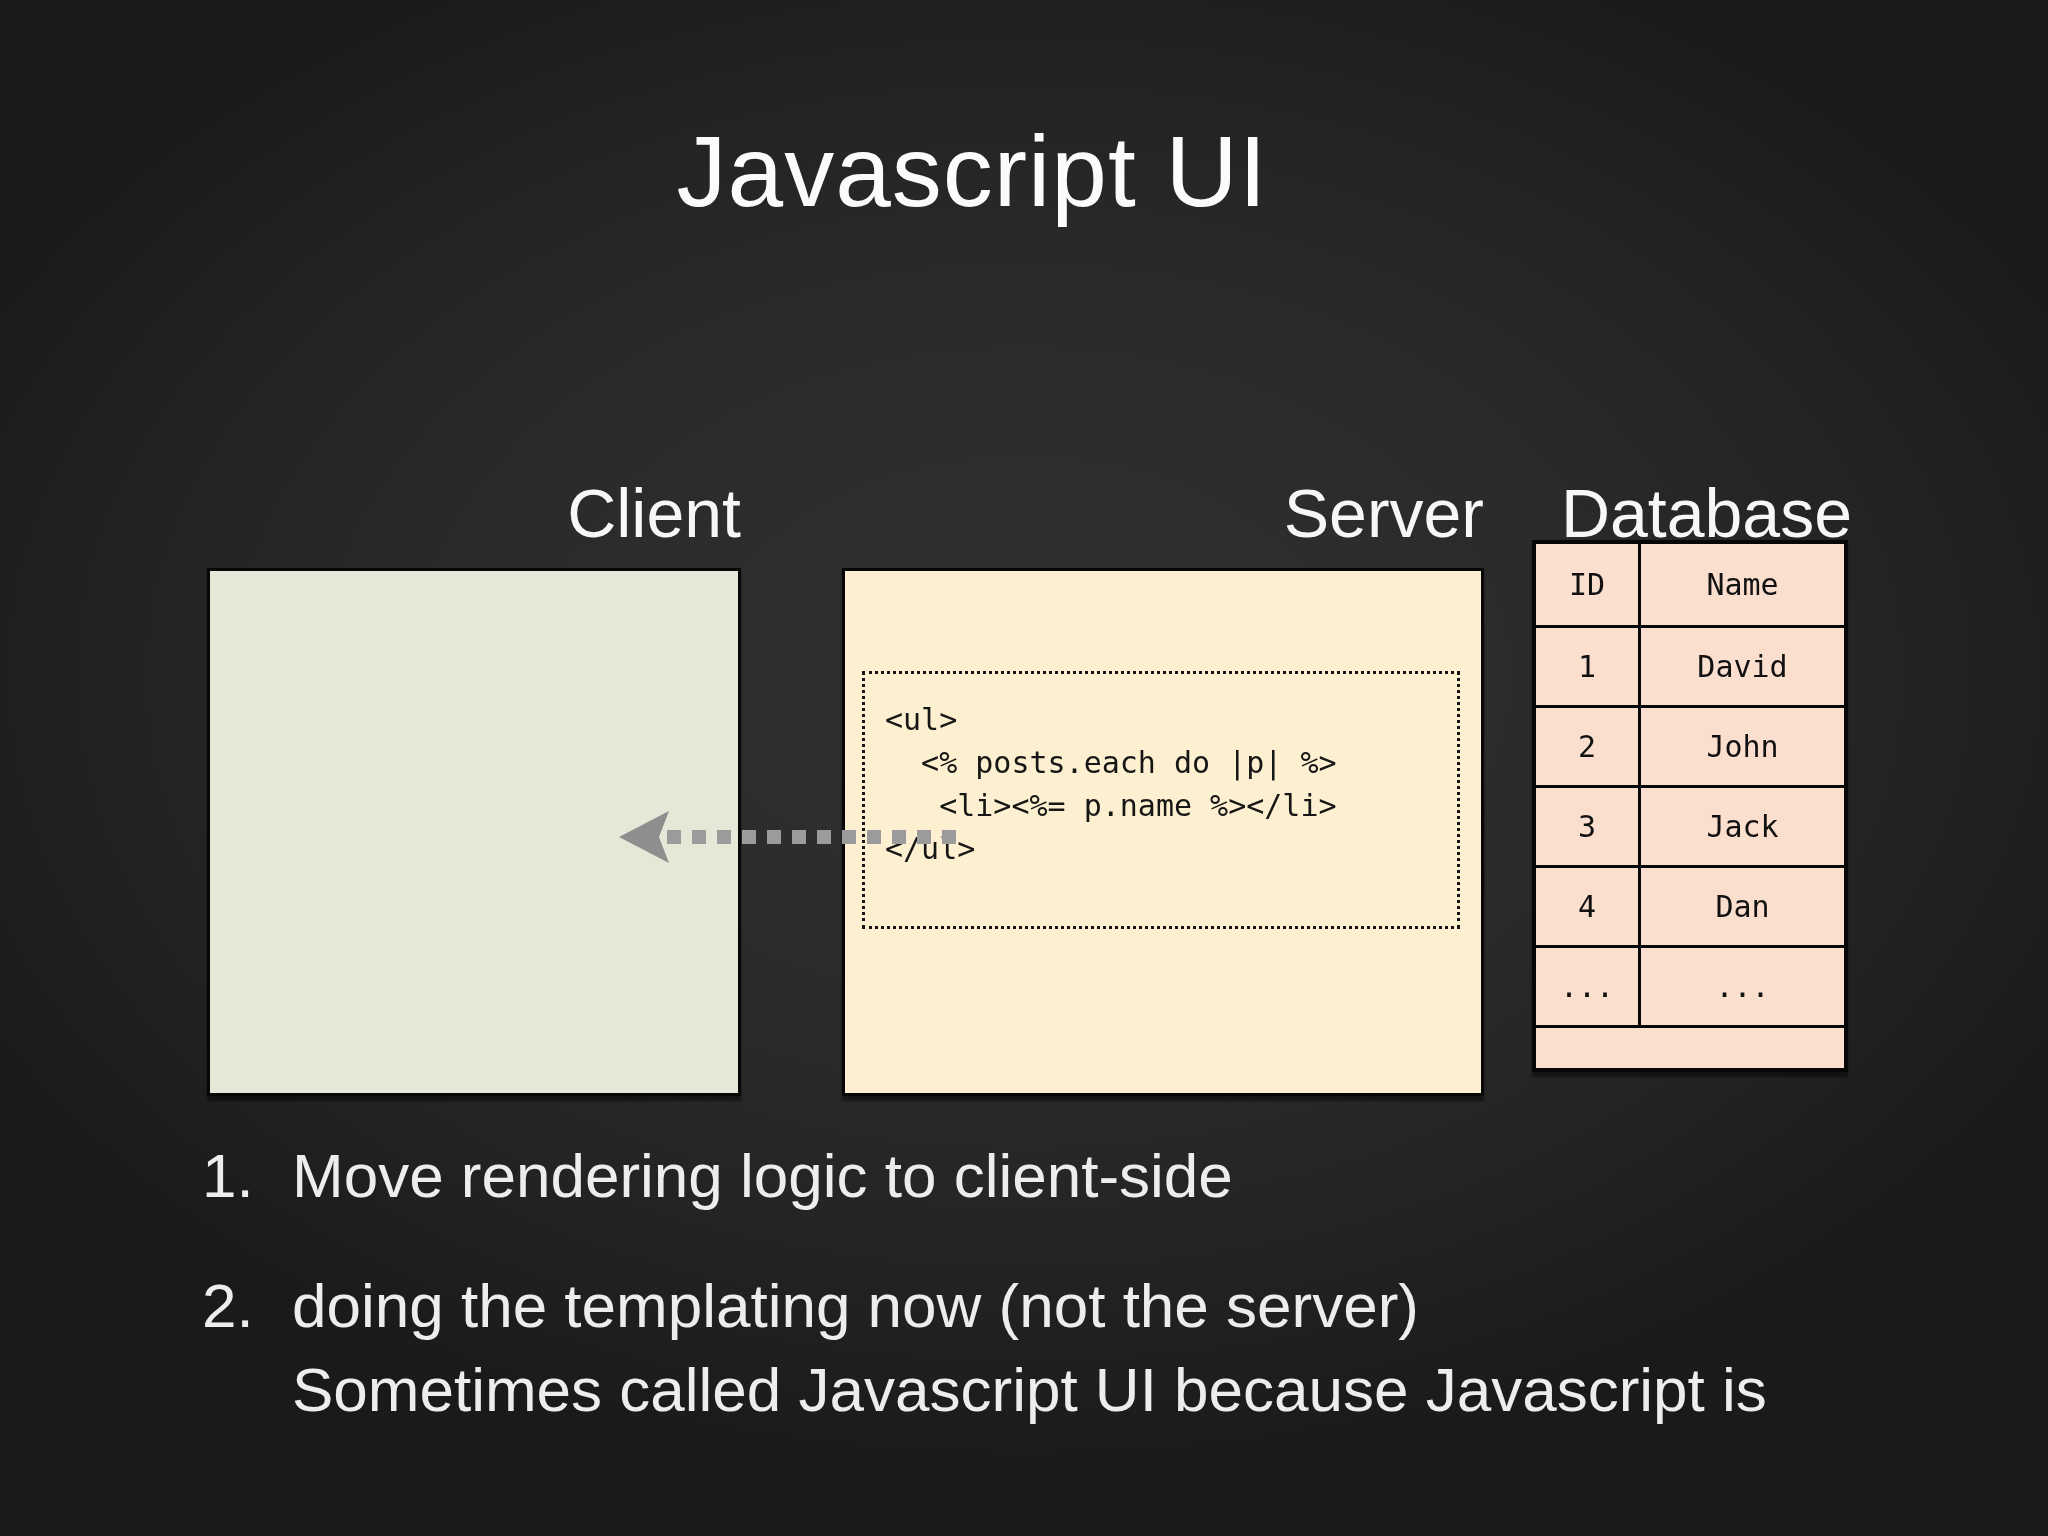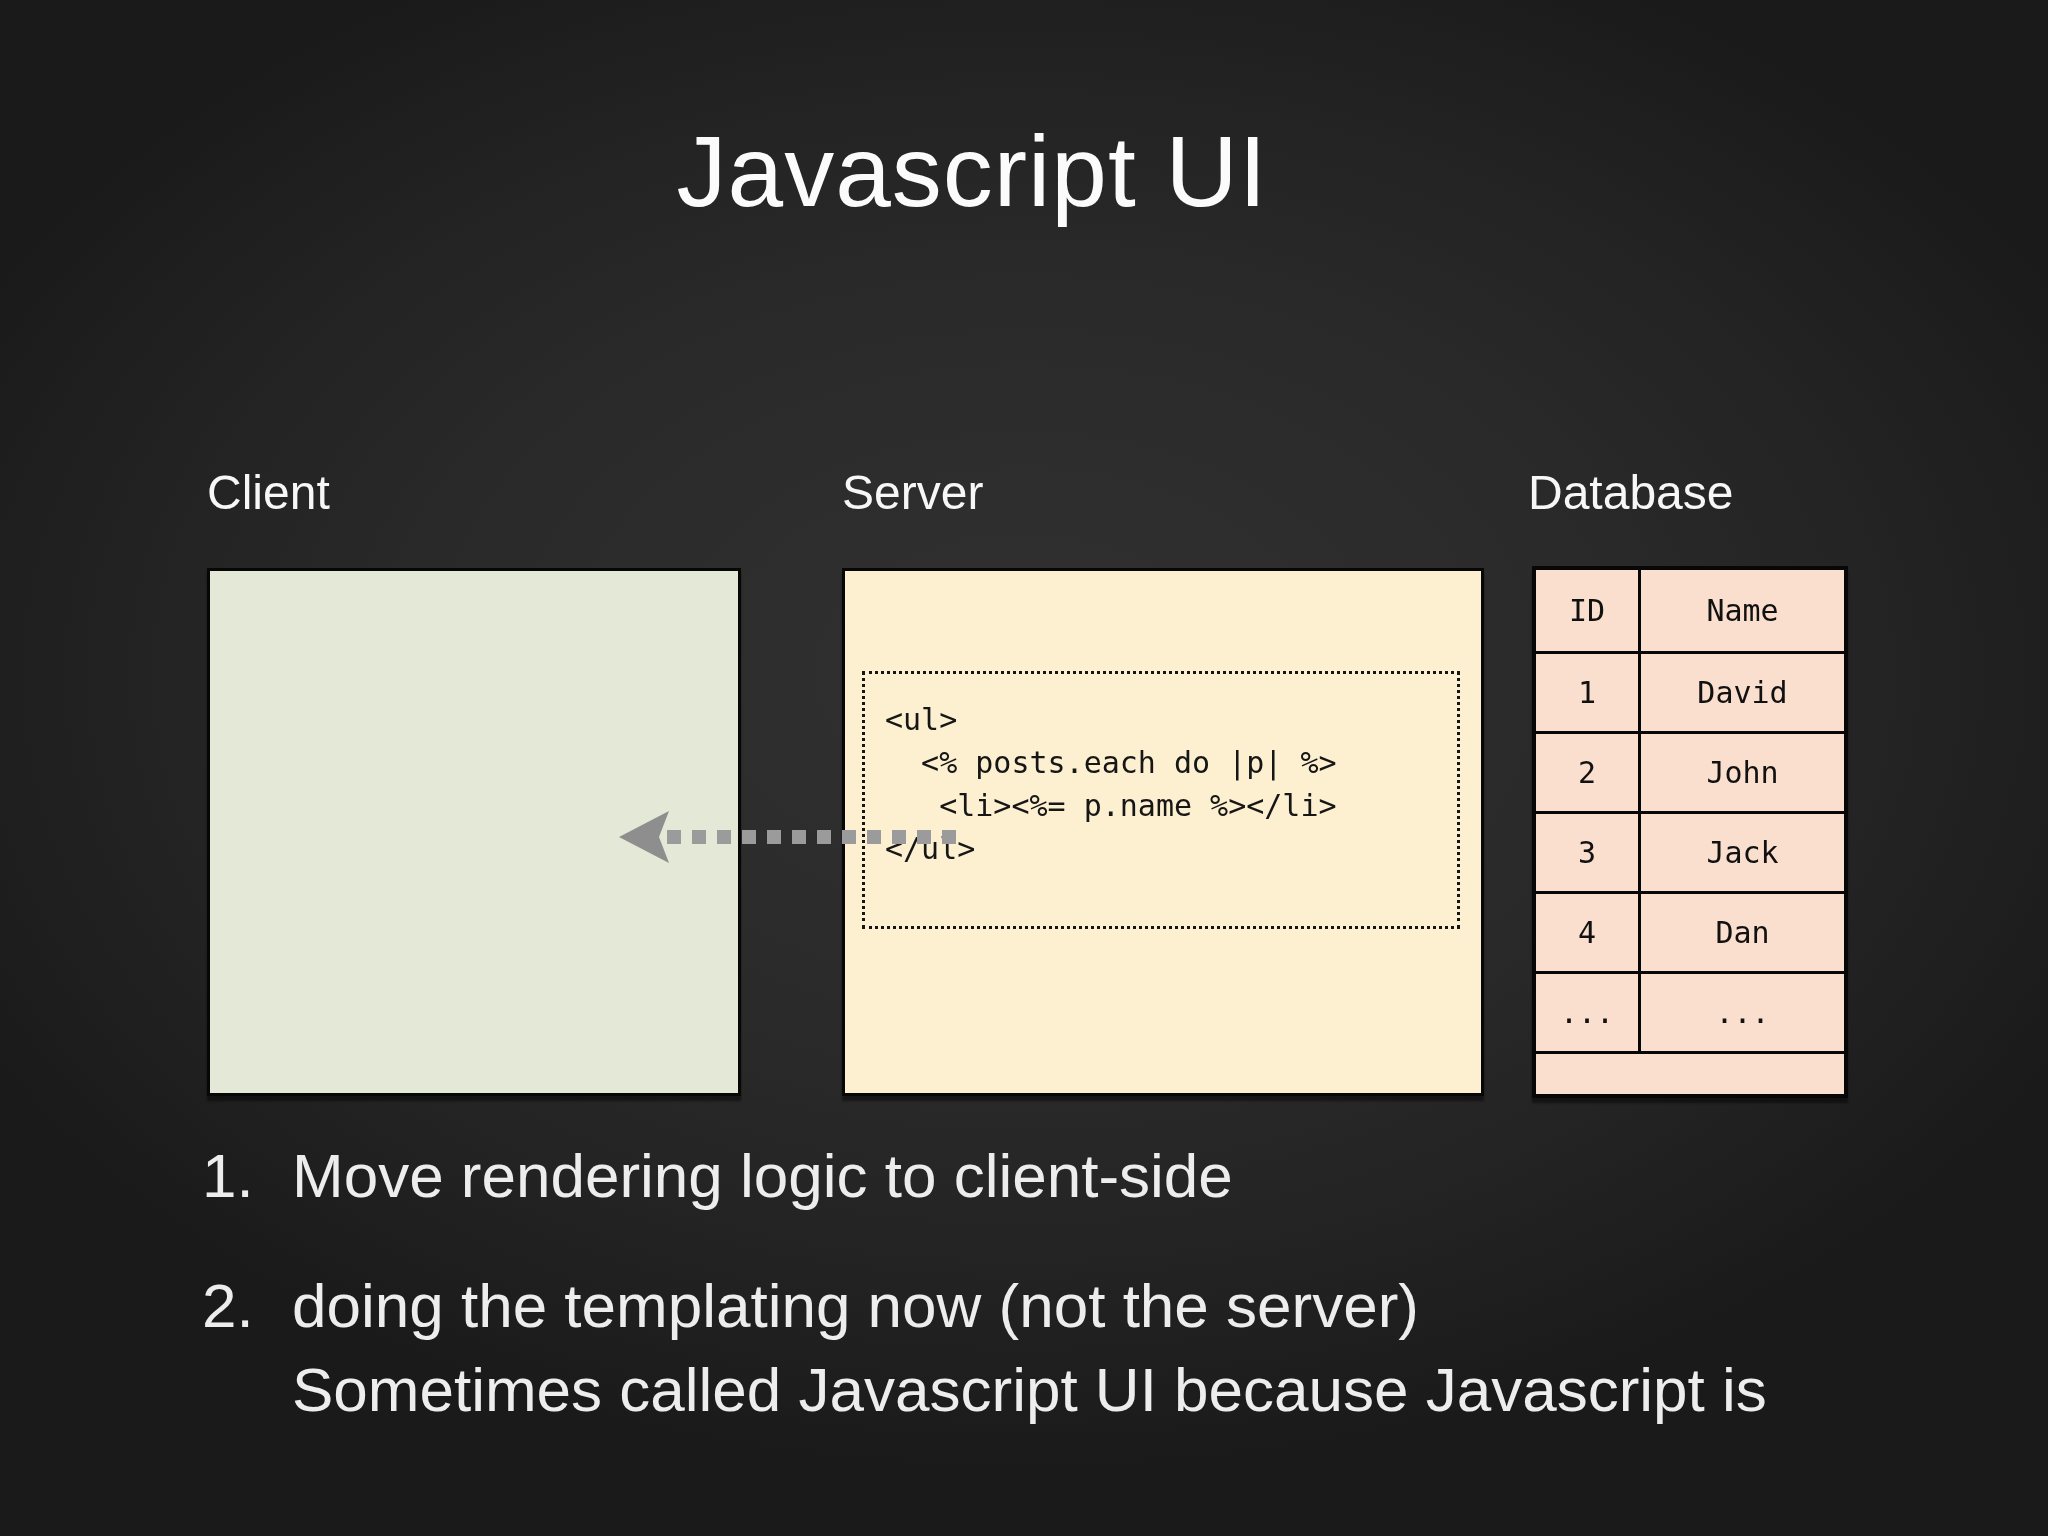--- a/index.html
+++ b/index.html
@@ -11,23 +11,23 @@
   .bg{
     position:absolute;inset:0;
     background:radial-gradient(ellipse 58% 52% at 50% 44%, #313131 0%, #2a2a2a 48%, #232323 74%, #1a1a1a 100%);
   }
   .title{
     position:absolute;left:0;top:106px;width:1944px;
     text-align:center;color:#fbfbfb;
     font-size:100px;font-weight:300;line-height:1.3;letter-spacing:1px;
   }
   .col-label{
-    position:absolute;top:448px;height:90px;
-    text-align:left;color:#f7f7f7;
-    font-size:48px;font-weight:300;line-height:90px;letter-spacing:0px;
+    position:absolute;top:468px;height:90px;
+    text-align:right;color:#f7f7f7;
+    font-size:68px;font-weight:300;line-height:90px;letter-spacing:0px;
   }
   .client-label{left:207px;width:534px;}
   .server-label{left:842px;width:642px;}
   .database-label{left:1528px;width:324px;}
 
   .client-box{
     position:absolute;left:207px;top:568px;width:534px;height:528px;
     background:#e3e9d6;border:3px solid #070707;box-sizing:border-box;
     box-shadow:0 5px 2px rgba(0,0,0,0.45);
   }
@@ -42,21 +42,21 @@
     padding:24px 0 0 20px;
   }
   .code-line{
     white-space:pre;
     font-family:"DejaVu Sans Mono","Liberation Mono",monospace;
     font-size:30px;line-height:43px;color:#161616;
   }
   .arrow-svg{position:absolute;left:615px;top:800px;}
 
   .db-table{
-    position:absolute;left:1532px;top:566px;width:316px;height:526px;
+    position:absolute;left:1532px;top:540px;width:316px;height:526px;
     border-collapse:collapse;table-layout:fixed;
     background:#fbdfce;
     border:4px solid #070707;
     font-family:"DejaVu Sans Mono","Liberation Mono",monospace;
     color:#111;
     box-shadow:0 5px 2px rgba(0,0,0,0.45);
   }
   .db-table td,.db-table th{
     border:3px solid #070707;text-align:center;vertical-align:middle;
     font-weight:normal;font-size:30px;padding:0;

